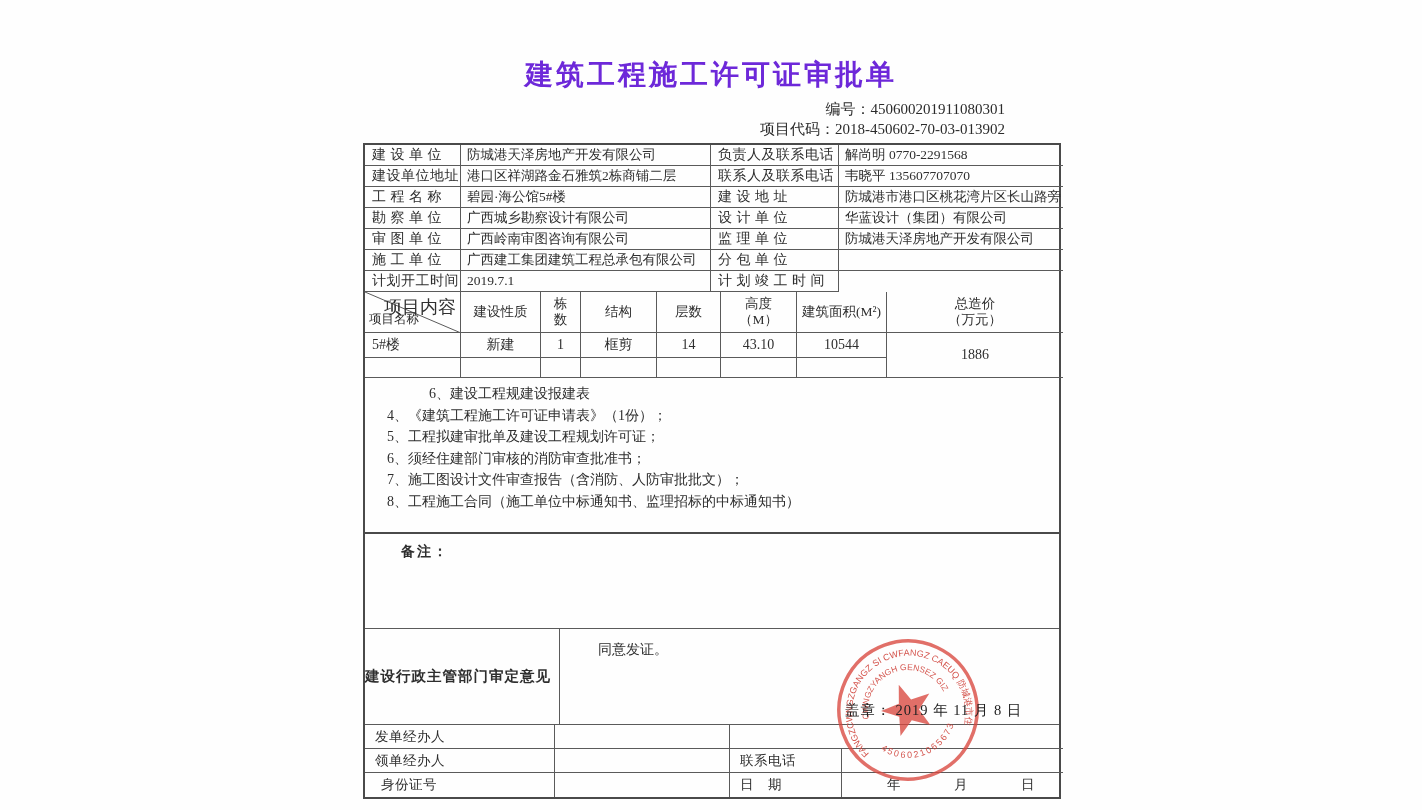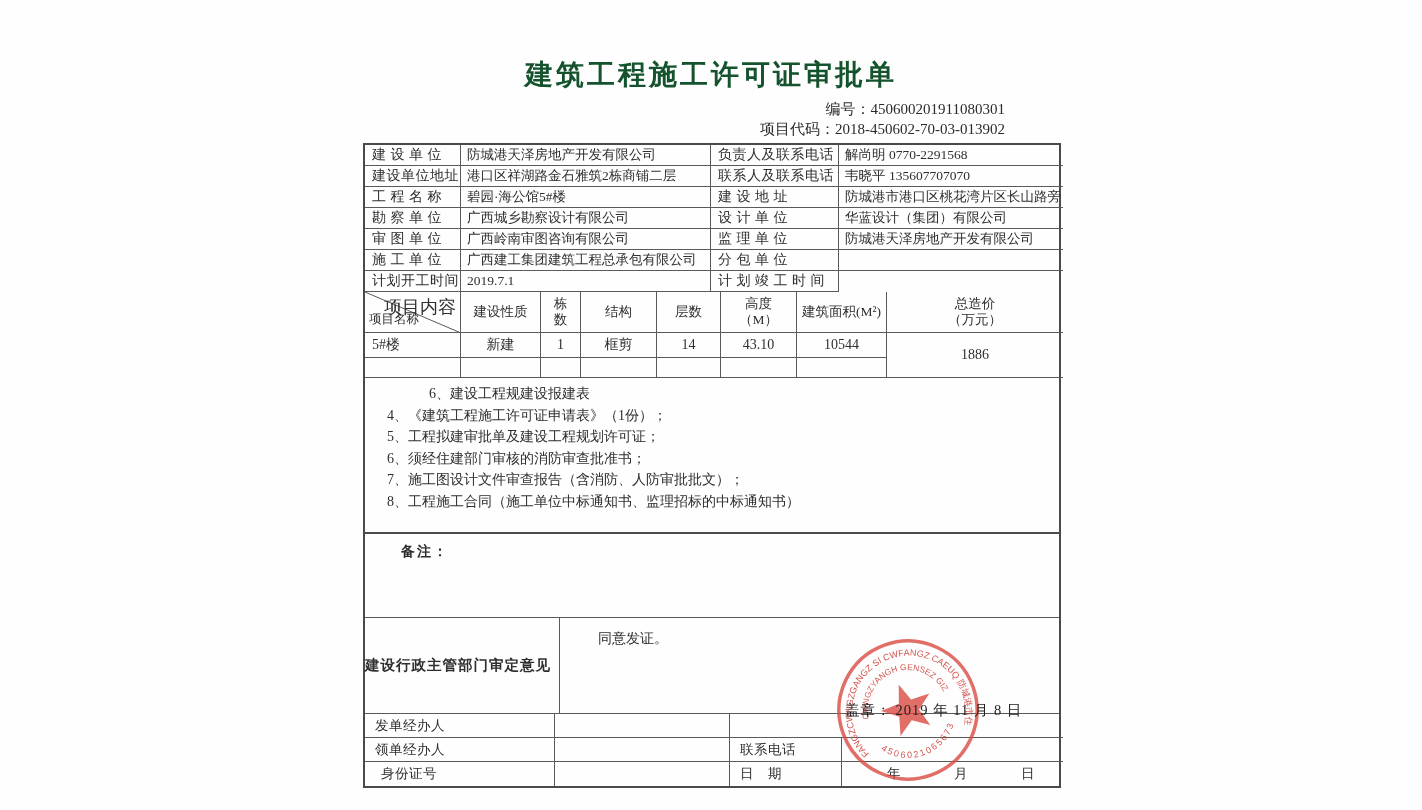--- a/index.html
+++ b/index.html
@@ -8,21 +8,21 @@
     font-family: "Liberation Serif", "DejaVu Serif", serif;
     color: #2e2e2e;
     position: relative;
     overflow: hidden;
   }
   .page { position: absolute; inset: 0; background: #fefefe; }
 
   .doc-title {
     position: absolute; top: 56px; left: 0; width: 100%;
     text-align: center; font-size: 28px; font-weight: bold; letter-spacing: 3px;
-    color: #14532d;
+    color: #6d28d9;
   }
   .codes {
     position: absolute; top: 99px; left: 633px; width: 372px;
     text-align: right; font-size: 15px; line-height: 20px; color: #2b2b2b;
   }
   .codes div { white-space: nowrap; }
 
   .tbl {
     position: absolute; left: 363px; top: 143px; width: 698px;
     border: 2px solid #4a4a4a; background: transparent;
@@ -47,21 +47,21 @@
   .cost-cell { grid-column: 8; grid-row: 2 / span 2; }
 
   
   .sec-appr { height: 156px; border-bottom: 2px solid #4a4a4a; padding: 5px 8px 0 8px; font-size: 14px; line-height: 21.5px; }
   .sec-appr .ln { white-space: nowrap; }
   .sec-appr .ind1 { padding-left: 56px; }
   .sec-appr .ind2 { padding-left: 14px; }
   .sec-appr b { font-weight: bold; }
 
   
-  .sec-remark { height: 84px; border-bottom: 1px solid #5a5a5a; }
+  .sec-remark { height: 95px; border-bottom: 1px solid #5a5a5a; }
   .sec-remark .rl { font-weight: bold; font-size: 14px; padding: 9px 0 0 36px; letter-spacing: 2px; }
 
   
   .sec-op { display: grid; grid-template-columns: 195px 503px; height: 96px; border-bottom: 1px solid #5a5a5a; }
   .op-label { border-right: 1px solid #5a5a5a; display: flex; align-items: center; font-size: 14.5px; font-weight: bold; letter-spacing: 1px; }
   .op-body { position: relative; }
   .op-content { position: absolute; top: 12px; left: 38px; font-size: 14px; }
 
   
   .sec-bot { display: grid; grid-template-columns: 190px 175px 112px 221px; grid-auto-rows: 24px; }

